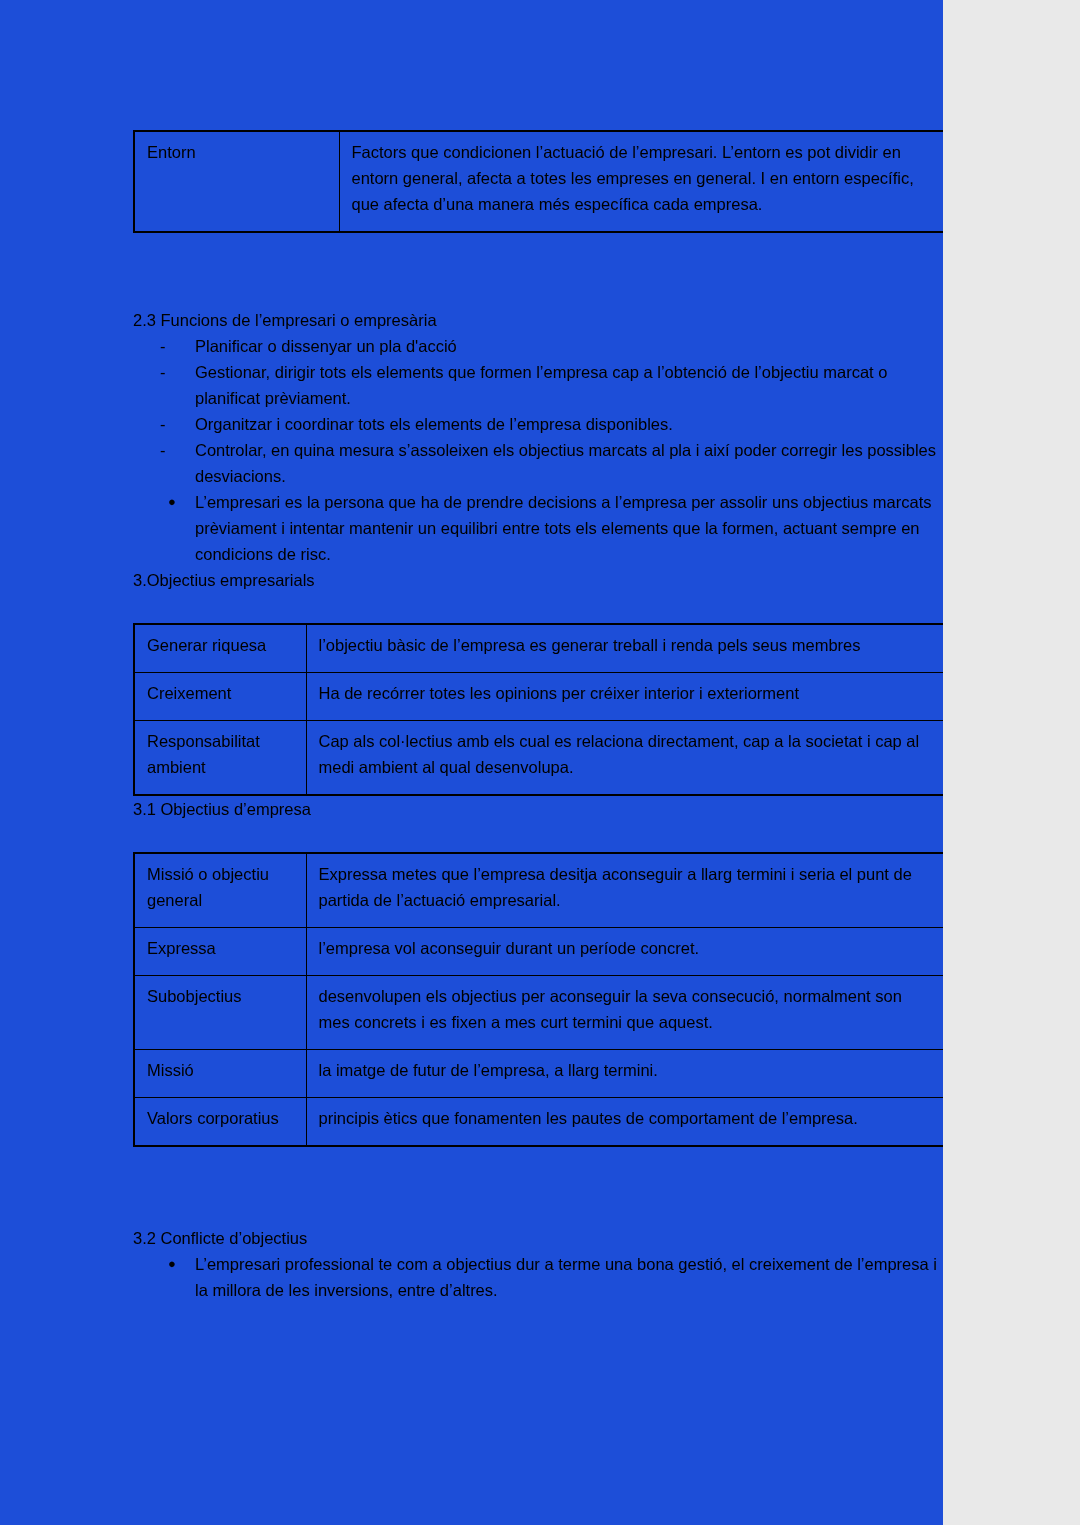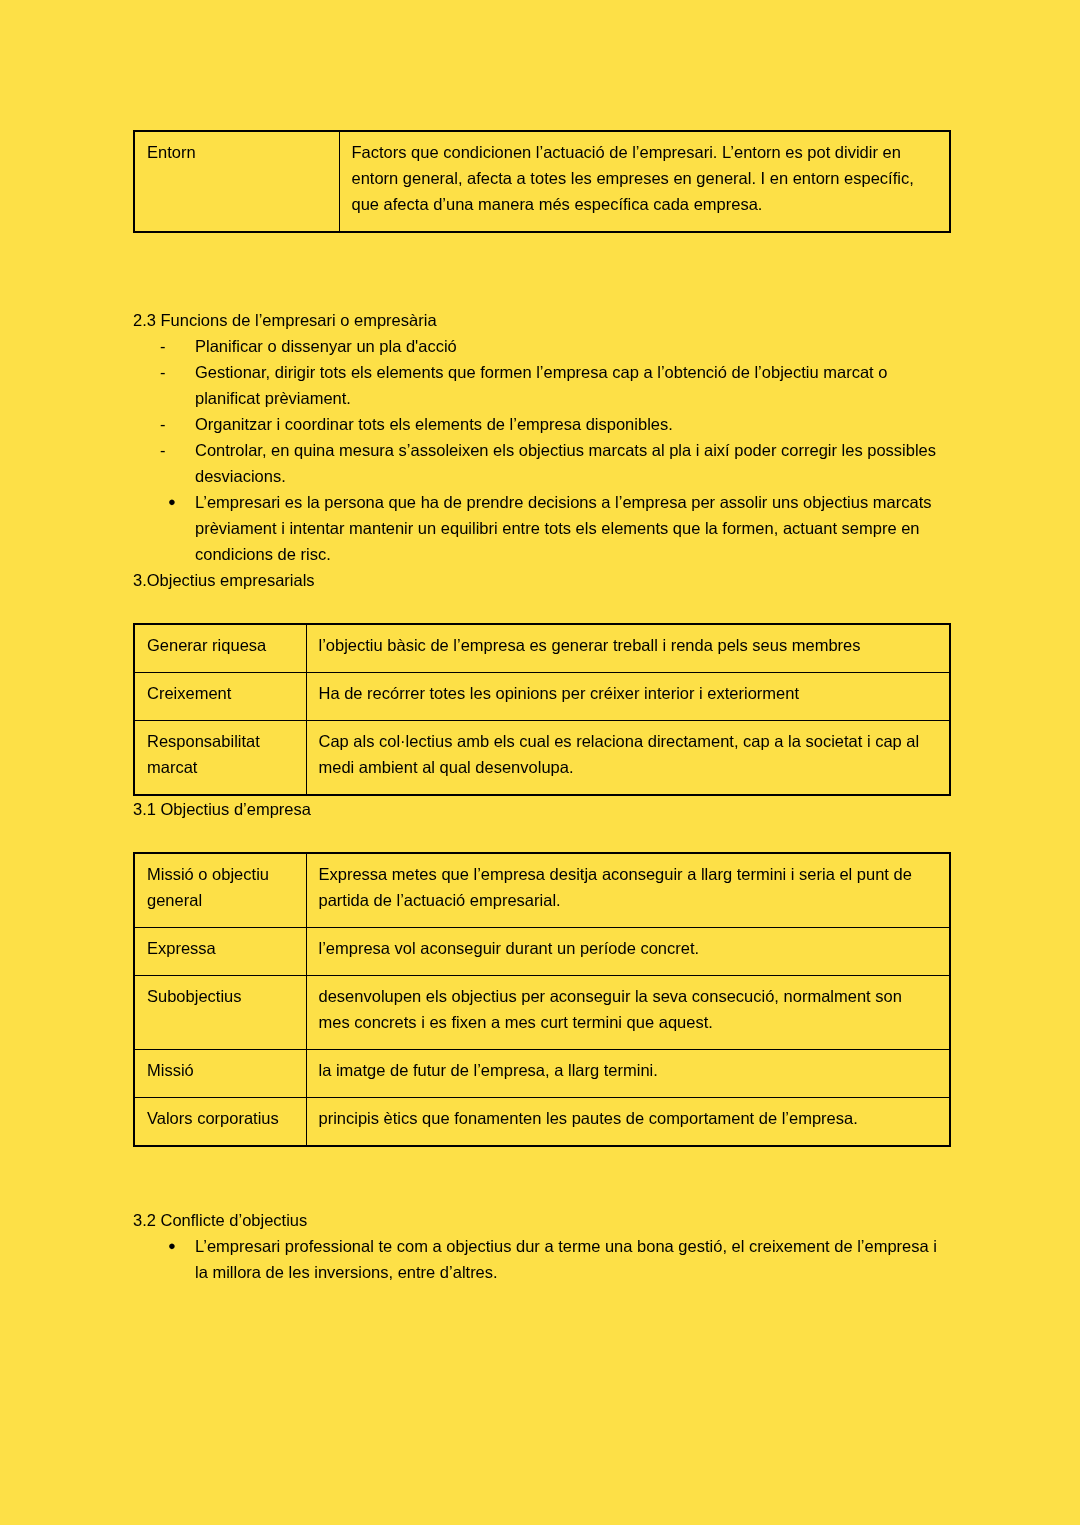--- a/index.html
+++ b/index.html
@@ -3,22 +3,22 @@
 <meta charset="utf-8">
 <style>
   * { margin:0; padding:0; box-sizing:border-box; }
   html, body { background:#e9e9e9; }
   body {
     width:1080px; height:1525px;
     font-family:"Liberation Sans","DejaVu Sans",sans-serif;
     color:#000;
   }
   .page {
-    width:1080px; height:1525px;
-    background:#fde047;
+    width:943px; height:1525px;
+    background:#1d4ed8;
     padding:130px 129px 40px 133px;
     overflow:hidden;
   }
   .content { width:818px; font-size:16.5px; line-height:26px; }
 
   table.def-table {
     width:100%;
     border-collapse:collapse;
     border:2px solid #000;
     table-layout:fixed;
@@ -92,21 +92,21 @@
       <tbody>
         <tr>
           <td>Generar riquesa</td>
           <td>l’objectiu bàsic de l’empresa es generar treball i renda pels seus membres</td>
         </tr>
         <tr>
           <td>Creixement</td>
           <td>Ha de recórrer totes les opinions per créixer interior i exteriorment</td>
         </tr>
         <tr>
-          <td>Responsabilitat marcat</td>
+          <td>Responsabilitat ambient</td>
           <td>Cap als col·lectius amb els cual es relaciona directament, cap a la societat i cap al medi ambient al qual desenvolupa.</td>
         </tr>
       </tbody>
     </table>
 
     <div class="heading" style="">3.1 Objectius d’empresa</div>
 
     <table class="def-table" style="margin-top:30px;">
       <colgroup>
           <col style="width:172px">
@@ -129,21 +129,21 @@
           <td>Missió</td>
           <td>la imatge de futur de l’empresa, a llarg termini.</td>
         </tr>
         <tr>
           <td>Valors corporatius</td>
           <td>principis ètics que fonamenten les pautes de comportament de l’empresa.</td>
         </tr>
       </tbody>
     </table>
 
-    <div class="heading" style="margin-top:60px;">3.2 Conflicte d’objectius</div>
+    <div class="heading" style="margin-top:78px;">3.2 Conflicte d’objectius</div>
 
     <div class="list">
       <div class="li">
         <span class="marker-bullet">●</span>
         <span class="li-text">L’empresari professional te com a objectius dur a terme una bona gestió, el creixement de l’empresa i la millora de les inversions, entre d’altres.</span>
       </div>
     </div>
 
   </div>
 </div>

